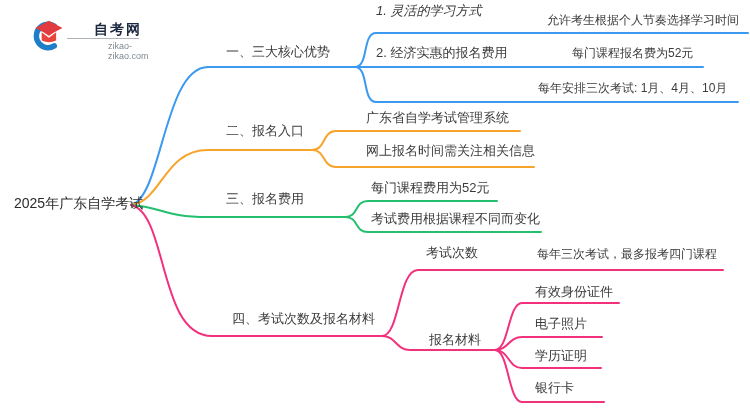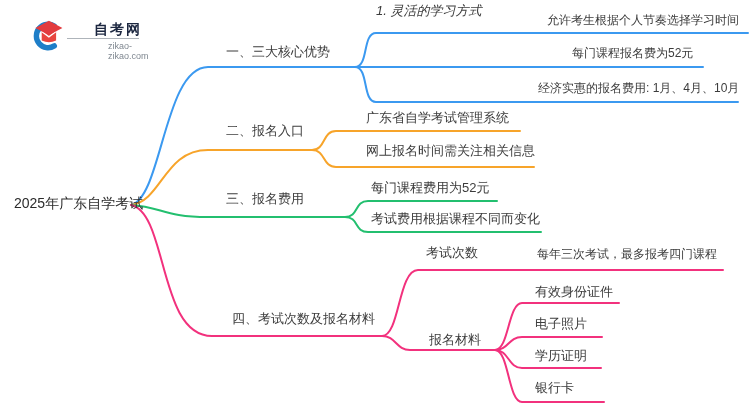--- a/index.html
+++ b/index.html
@@ -61,22 +61,23 @@
     <span class="logo-title">自考网</span>
     <span class="logo-divider"></span>
     <span class="logo-domain">zikao-zikao.com</span>
   </div>
 
   <div class="node root" style="left:14px;top:196px;">2025年广东自学考试</div>
 
   <div class="node lbl" style="left:226px;top:45px;">一、三大核心优势</div>
   <div class="node child" style="left:376px;top:4px;font-style:italic;">1. 灵活的学习方式</div>
   <div class="node leaf" style="left:547px;top:14px;">允许考生根据个人节奏选择学习时间</div>
+  <div class="node child" style="left:376px;top:46px;">2. 经济实惠的报名费用</div>
   <div class="node leaf" style="left:572px;top:47px;">每门课程报名费为52元</div>
-  <div class="node leaf" style="left:538px;top:82px;">经济实惠的报名费用: 1月、4月、10月</div>
+  <div class="node leaf" style="left:538px;top:82px;">每年安排三次考试: 1月、4月、10月</div>
 
   <div class="node lbl" style="left:226px;top:124px;">二、报名入口</div>
   <div class="node child" style="left:366px;top:111px;">广东省自学考试管理系统</div>
   <div class="node child" style="left:366px;top:144px;">网上报名时间需关注相关信息</div>
 
   <div class="node lbl" style="left:226px;top:192px;">三、报名费用</div>
   <div class="node child" style="left:371px;top:181px;">每门课程费用为52元</div>
   <div class="node child" style="left:371px;top:212px;">考试费用根据课程不同而变化</div>
 
   <div class="node lbl" style="left:232px;top:312px;">四、考试次数及报名材料</div>

